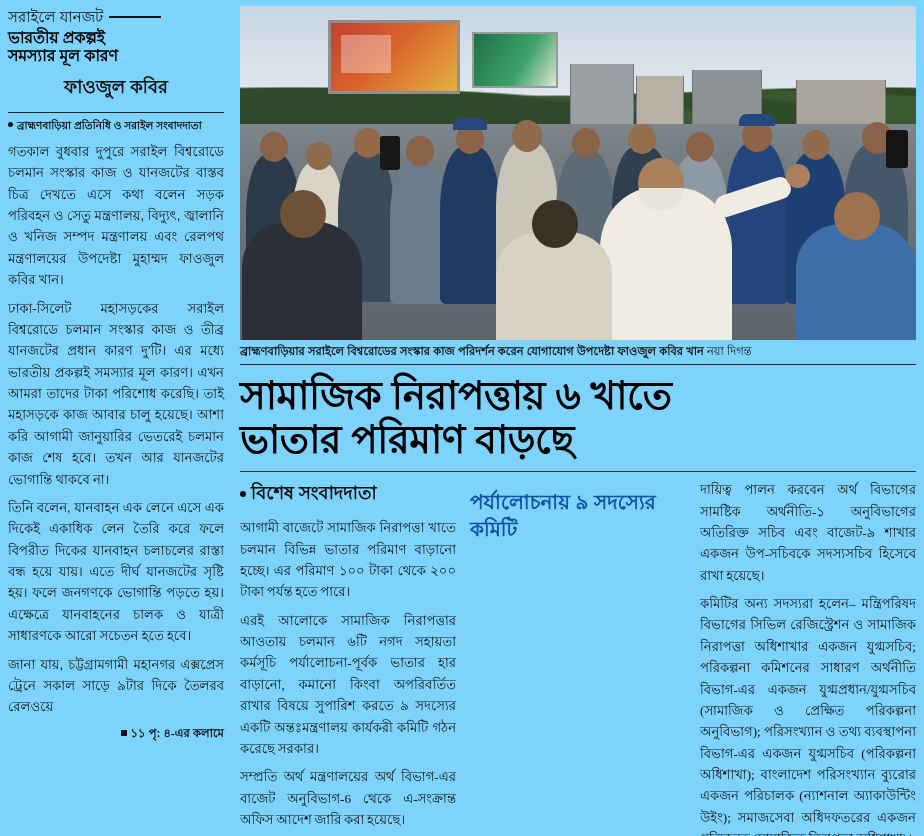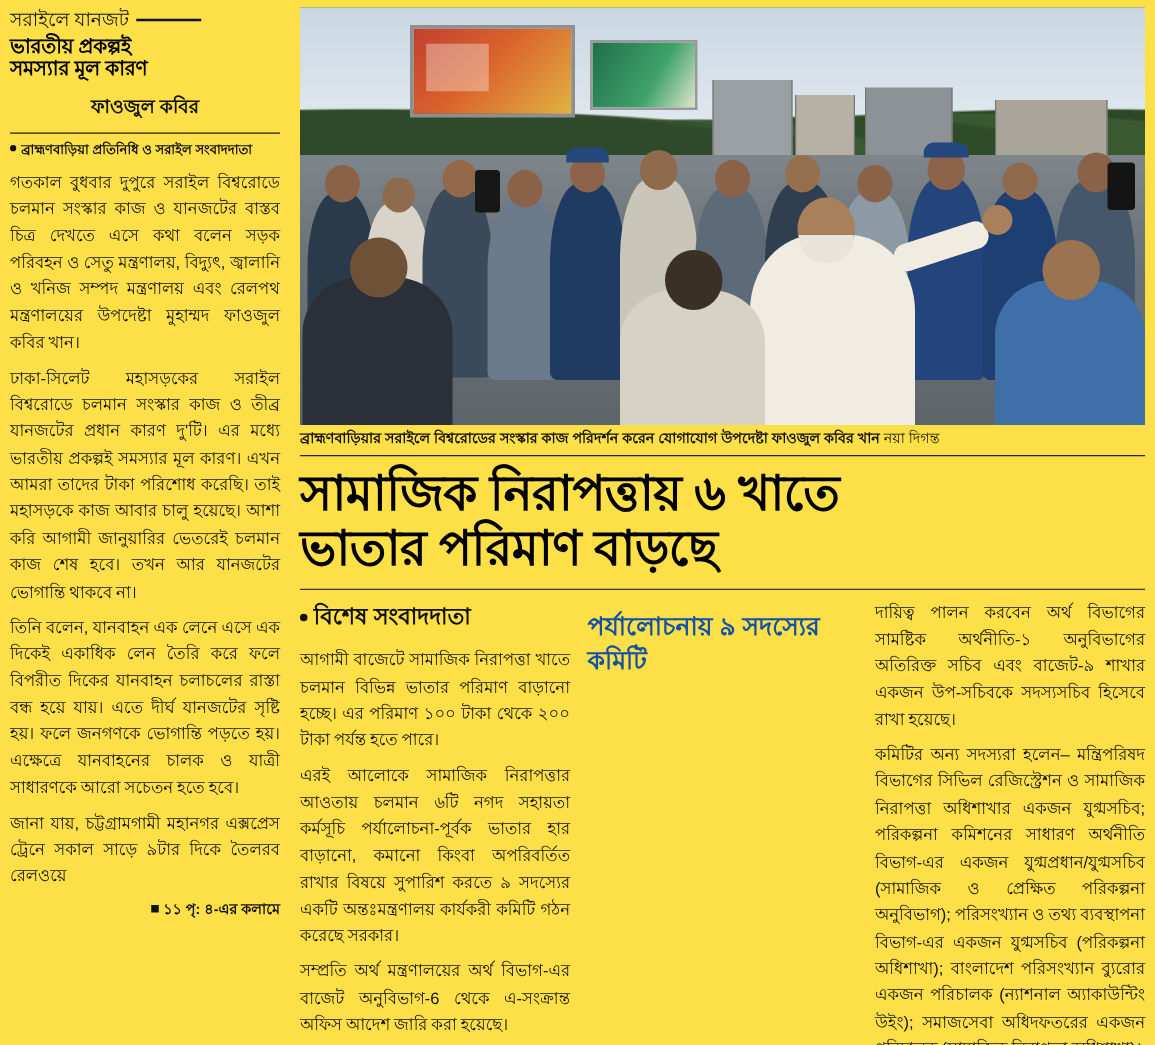--- a/index.html
+++ b/index.html
@@ -6,21 +6,21 @@
   html, body {
     margin: 0; padding: 0;
     width: 924px; height: 836px;
     background: #ffffff;
     font-family: "Liberation Sans", sans-serif;
     overflow: hidden;
   }
   .page {
     position: relative;
     width: 924px; height: 836px;
-    background: #fde047;
+    background: #7dd3fc;
     padding-left: 12px;
   }
 
   
   .left-col {
     position: absolute;
     left: 0; top: 0;
     width: 232px; height: 836px;
     padding: 4px 8px 0 8px;
   }
@@ -41,21 +41,21 @@
   .lead-headline {
     font-size: 16px;
     line-height: 1.28;
     font-weight: bold;
     color: #000;
     margin: 2px 0 6px 0;
     letter-spacing: -0.2px;
   }
   .byline-name {
     text-align: center;
-    font-size: 15px;
+    font-size: 18px;
     color: #111;
     margin: 6px 0 8px 0;
     font-weight: bold;
   }
   .hr-thin {
     border: 0; border-top: 1px solid #222;
     margin: 4px 0 5px 0;
   }
   .credit-line {
     font-size: 10.5px;
@@ -194,21 +194,21 @@
   }
   .cols {
     display: flex;
     gap: 14px;
     height: 310px;
   }
   .col {
     width: 216px;
     position: relative;
   }
-  .col .body-text { font-size: 13.2px; }
+  .col .body-text { font-size: 13.2px; font-family: Liberation Serif, serif; }
   .sub-byline {
     font-size: 18px; font-weight: bold; color: #111;
     margin: 0 0 7px 0;
   }
   .sub-byline .bullet {
     display: inline-block;
     width: 6px; height: 6px;
     background: #111; border-radius: 50%;
     margin-right: 5px; vertical-align: 2px;
   }

